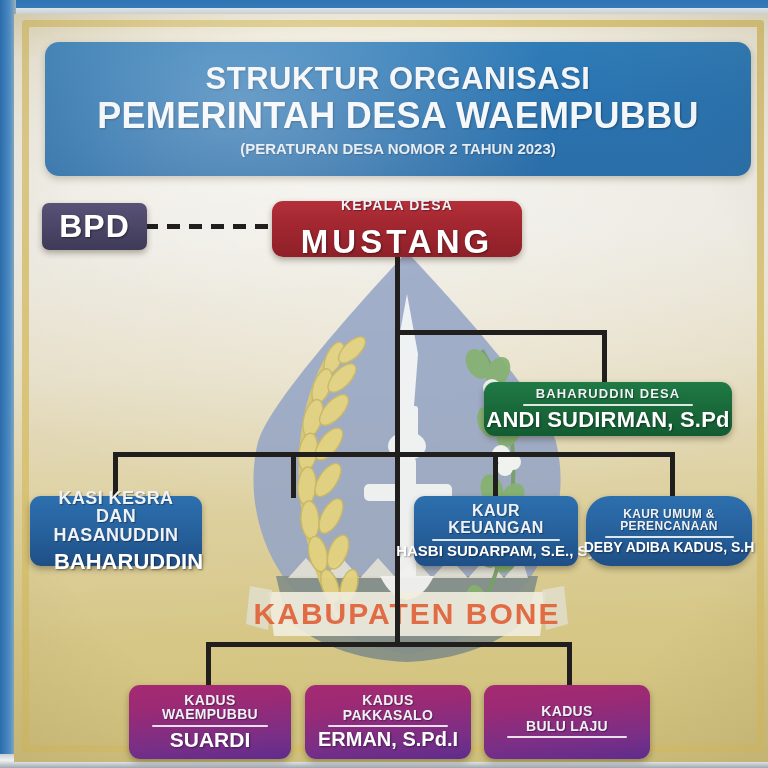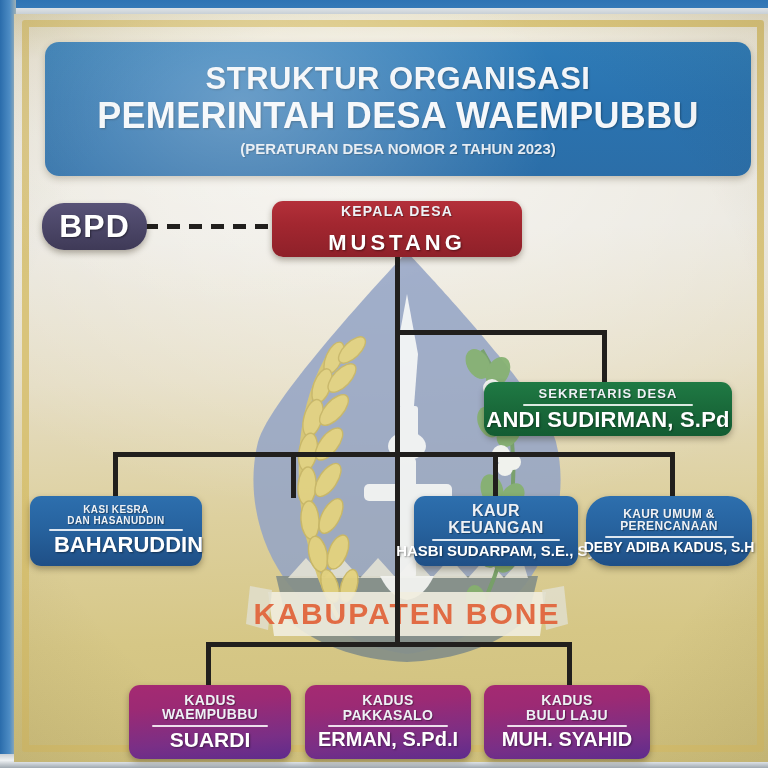--- a/index.html
+++ b/index.html
@@ -142,49 +142,49 @@
   .node .name {
     color:#ffffff; font-weight:bold;
     text-shadow:1px 1px 2px rgba(0,0,0,.42);
     line-height:1.06; white-space:nowrap;
   }
 
   
   #bpd {
     left:28px; top:189px; width:105px; height:47px;
     background: linear-gradient(180deg,#585277 0%, #4a4566 55%, #3f3a57 100%);
-    border-radius:22px;
+    border-radius:7px;
     align-items:center;
   }
   #bpd .name { font-size:32px; letter-spacing:1px; }
 
   
   #kades {
     left:258px; top:187px; width:250px; height:56px;
     background: linear-gradient(180deg,#b4303a 0%, #a32730 40%, #8e2029 100%);
   }
   #kades .role { font-size:14px; letter-spacing:1.2px; }
   #kades .divider { width:150px; }
-  #kades .name { font-size:22px; letter-spacing:4px;margin-top:8px; }
+  #kades .name { font-size:33px; letter-spacing:4px;margin-top:8px; }
 
   
   #sekdes {
     left:470px; top:368px; width:248px; height:54px;
     background: linear-gradient(180deg,#1f7a44 0%, #1a6b3b 45%, #135c32 100%);
   }
   #sekdes .role { font-size:13px; letter-spacing:1.1px; }
   #sekdes .divider { width:170px; }
   #sekdes .name { font-size:22px; letter-spacing:.2px; }
 
   
   .lvl3 {
     top:482px; height:70px;
     background: linear-gradient(180deg,#2d6fae 0%, #27639f 45%, #1f4f86 100%);
   }
-  .lvl3 .role { font-size:10px; letter-spacing:.4px; }
+  .lvl3 .role { font-size:18px; letter-spacing:.4px; }
   .lvl3 .divider { width:86%; }
   .lvl3 .name { font-weight:bold; }
 
   #kasi-kesra  { left:16px;  width:172px; }
   #kasi-kesra  .name { font-size:22px;margin-left:25px; }
   #kasi-pem    { left:196px; width:168px; }
   #kasi-pem    .name { font-size:23px; }
   #kaur-keu    { left:400px; width:164px; }
   #kaur-keu    .role { font-size:16px; }
   #kaur-keu    .name { font-size:15px; }
@@ -320,21 +320,21 @@
       <div class="name">BPD</div>
     </div>
 
     <div class="node" id="kades">
       <div class="role">KEPALA DESA</div>
       <div class="divider"></div>
       <div class="name">MUSTANG</div>
     </div>
 
     <div class="node" id="sekdes">
-      <div class="role">SEKRETARIS DESA</div>
+      <div class="role">BAHARUDDIN DESA</div>
       <div class="divider"></div>
       <div class="name">ANDI SUDIRMAN, S.Pd</div>
     </div>
 
     <div class="node lvl3" id="kasi-kesra">
       <div class="role">KASI KESRA</div>
       <div class="role">DAN HASANUDDIN</div>
       <div class="divider"></div>
       <div class="name">BAHARUDDIN</div>
     </div>
@@ -364,18 +364,17 @@
       <div class="role">KADUS</div>
       <div class="role">PAKKASALO</div>
       <div class="divider"></div>
       <div class="name">ERMAN, S.Pd.I</div>
     </div>
 
     <div class="node lvl4" id="kadus-3">
       <div class="role">KADUS</div>
       <div class="role">BULU LAJU</div>
       <div class="divider"></div>
-      <div class="name">MUH. SYAHID</div>
     </div>
 
     <div class="glare"></div>
   </div>
 </div>
 
 </body></html>

